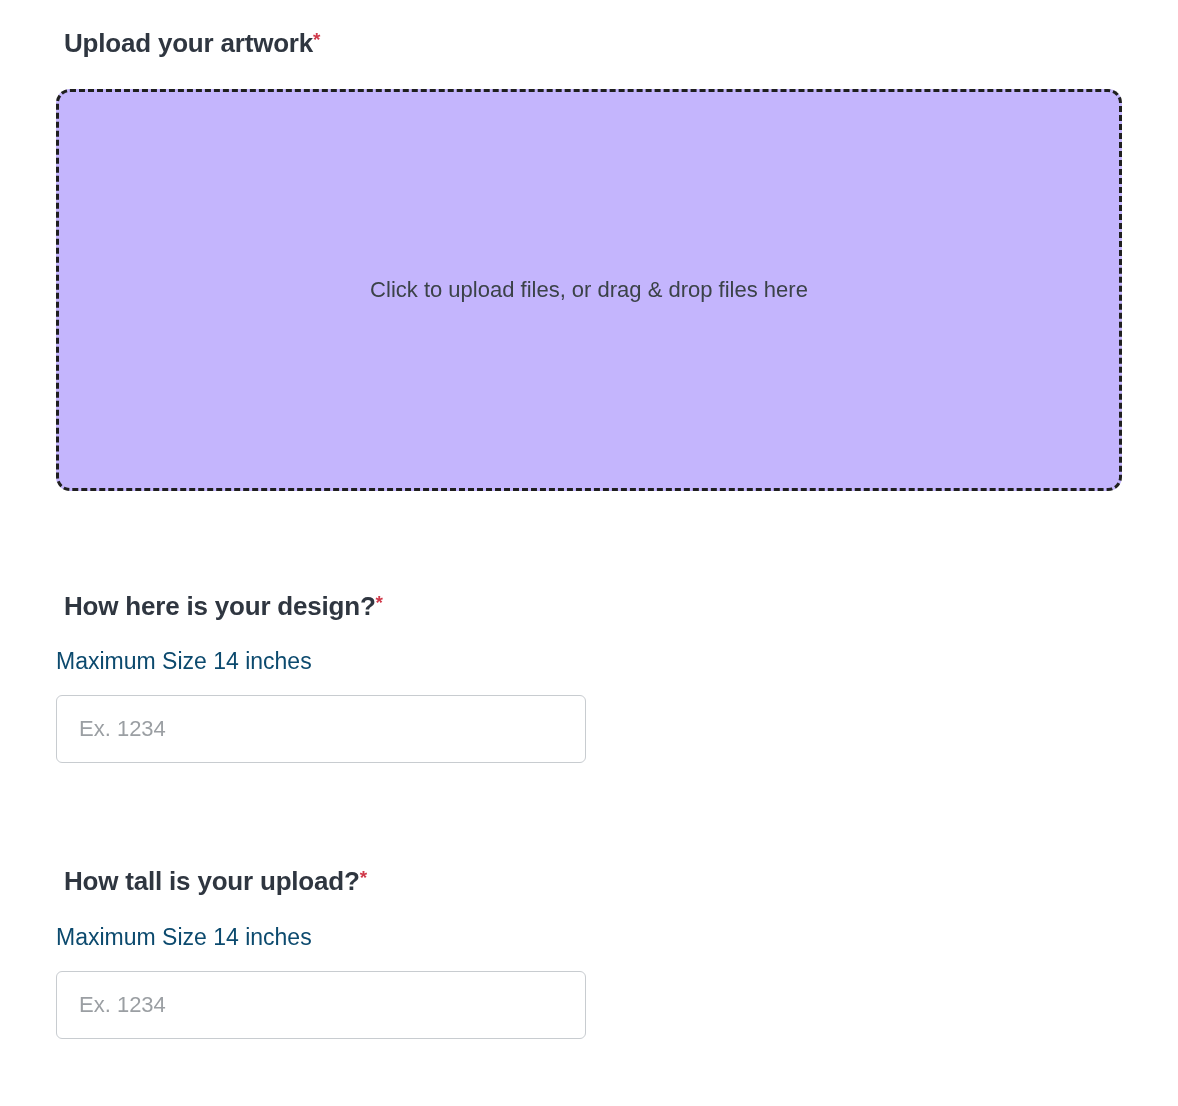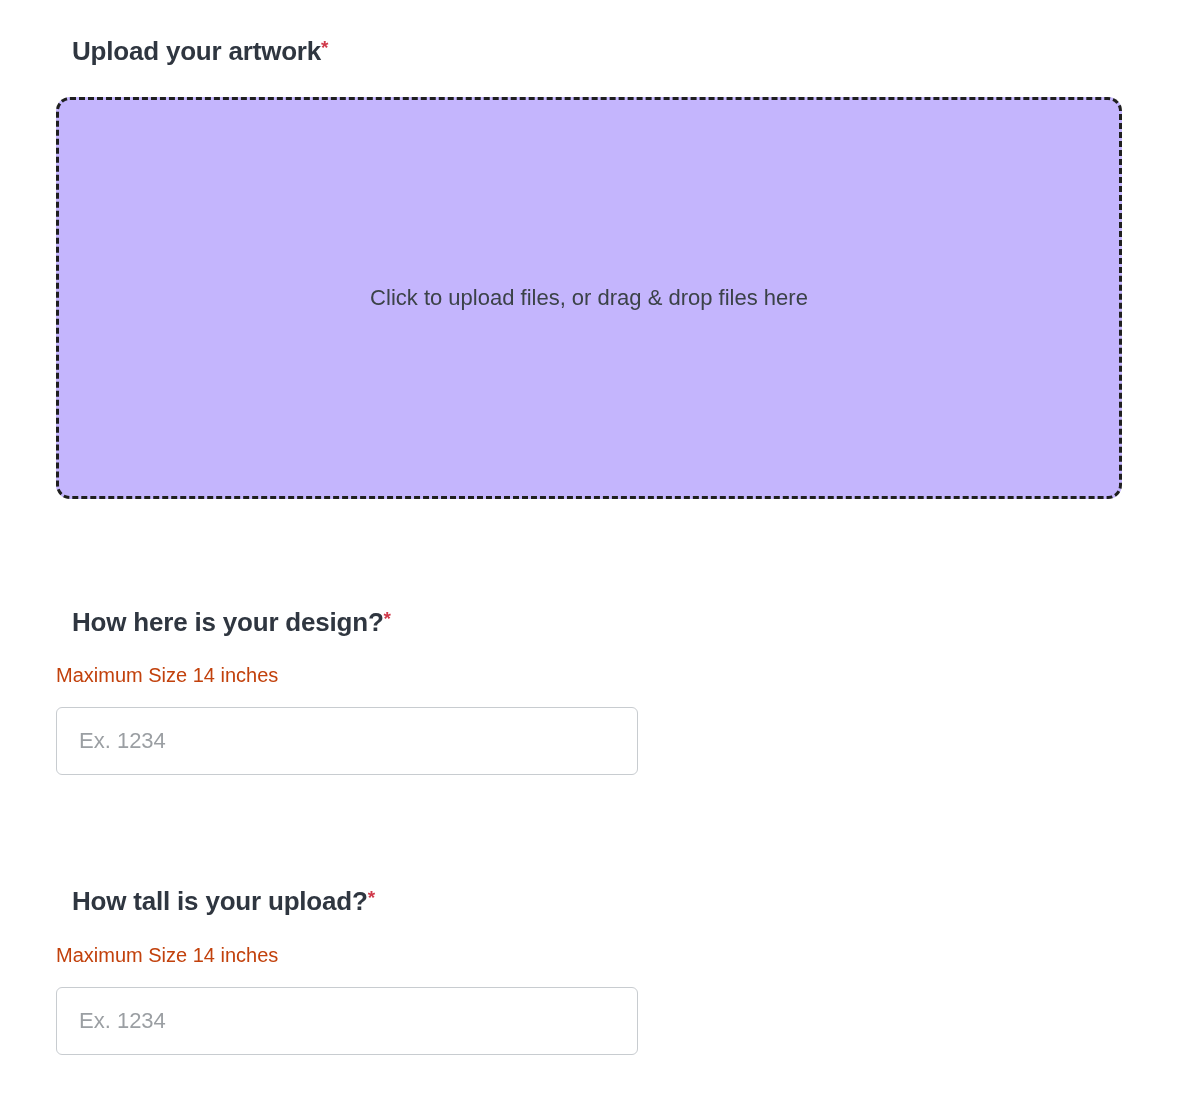--- a/index.html
+++ b/index.html
@@ -20,21 +20,21 @@
   }
   .field-block {
     margin: 0;
   }
   .field-label {
     font-size: 26px;
     font-weight: bold;
     color: #2f3640;
     letter-spacing: -0.2px;
     line-height: 1.2;
-    margin: 16px;
+    margin: 8px;
     padding: 0;
     display: block;
   }
   .req-star {
     color: #d0394a;
     font-size: 19px;
     font-weight: bold;
     vertical-align: top;
     line-height: 1;
     position: relative;
@@ -52,30 +52,30 @@
     cursor: pointer;
   }
   .dropzone-text {
     font-size: 22px;
     color: #3b4248;
     font-weight: normal;
   }
   .spacer-lg { height: 92px; }
   .spacer-md { height: 95px; }
   .sub-label {
-    font-size: 20px;
-    color: #c2410c;
+    font-size: 23px;
+    color: #0c4a6e;
     margin-top: 26px;
     display: block;
     font-weight: normal;
   }
   .text-input {
     margin-top: 20px;
     display: block;
-    width: 582px;
+    width: 530px;
     height: 68px;
     border: 1px solid #c8ccd0;
     border-radius: 6px;
     background: #ffffff;
     font-family: "Liberation Sans", sans-serif;
     font-size: 22px;
     color: #3b4248;
     padding: 0 22px;
     outline: none;
   }

